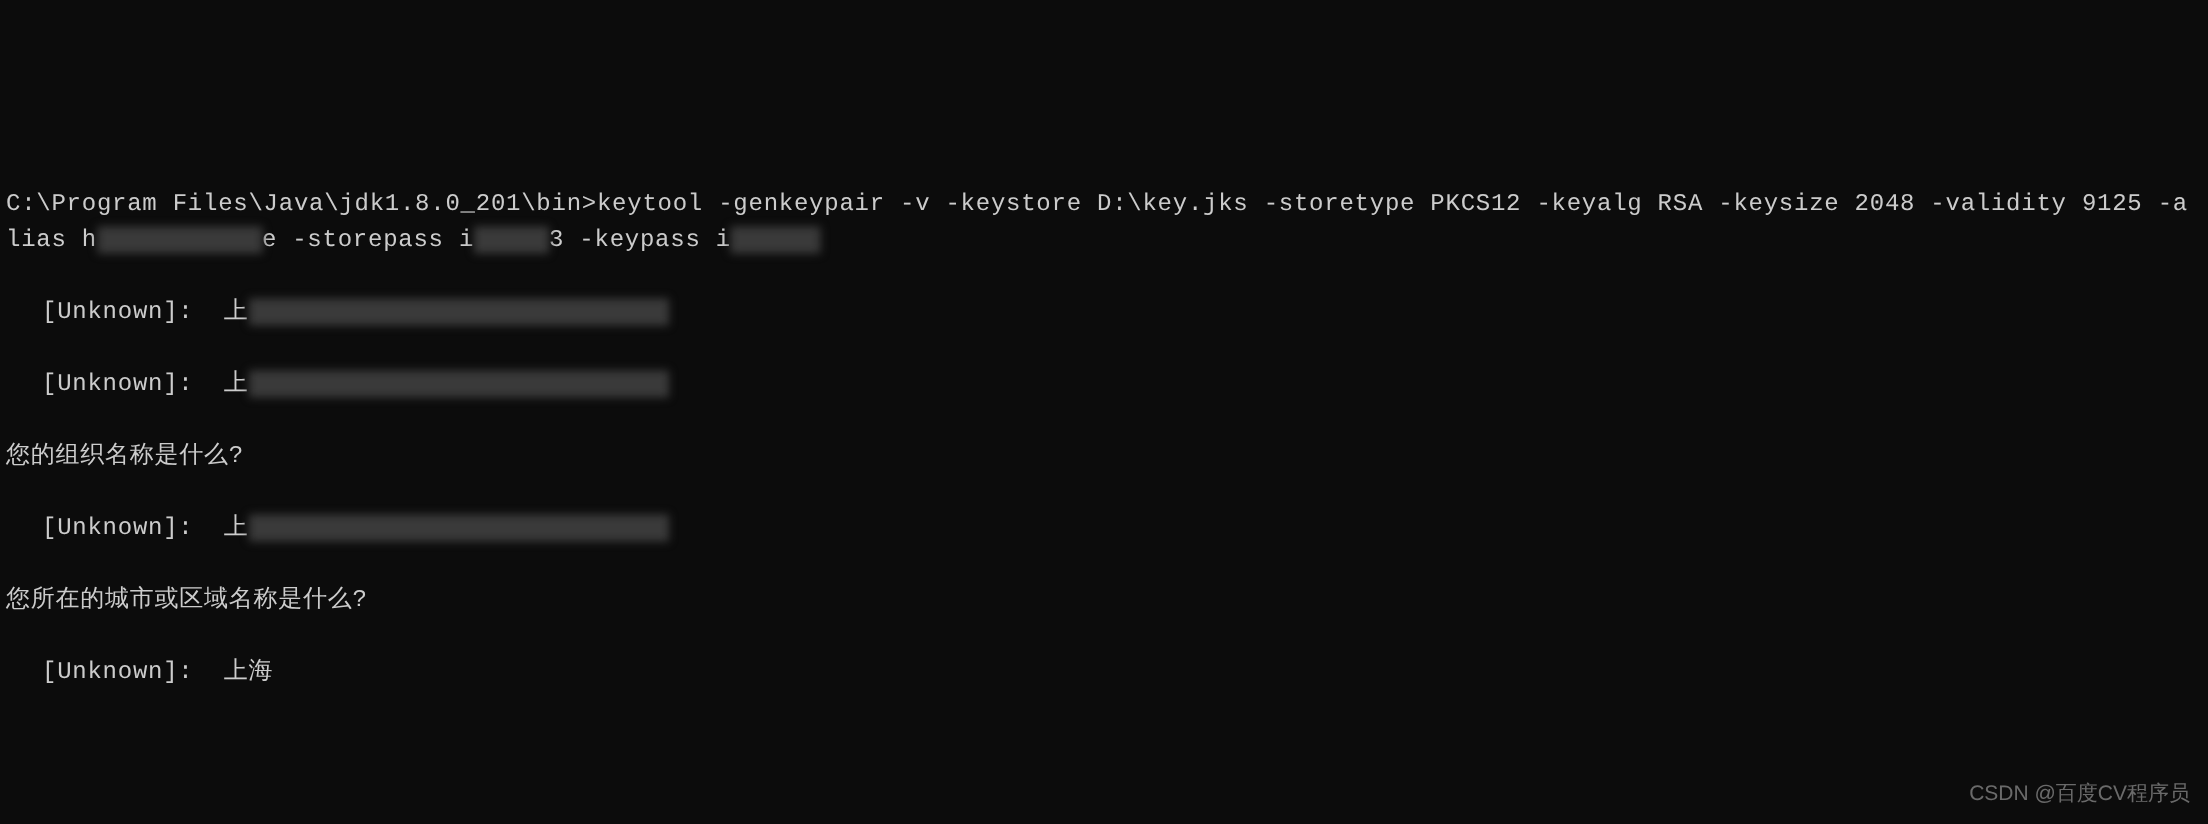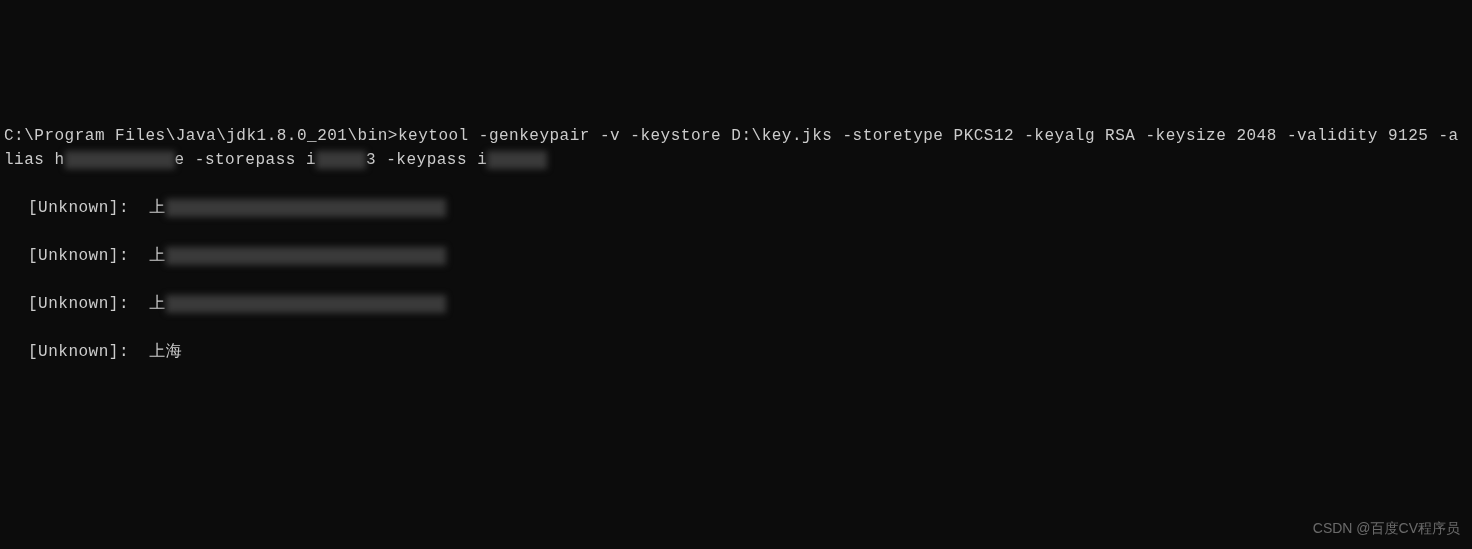--- a/index.html
+++ b/index.html
@@ -48,21 +48,23 @@
   </style>
 </head>
 <body>
 
 
 
 <div>
 <span class="line"><span>C:\Program Files\Java\jdk1.8.0_201\bin&gt;</span><span>keytool -genkeypair -v -keystore D:\key.jks -storetype PKCS12 -keyalg RSA -keysize 2048 -validity 9125 -alias h</span><span class="blur" style="width:110px"></span><span>e -storepass i</span><span class="blur" style="width:50px"></span><span>3 -keypass i</span><span class="blur" style="width:60px"></span></span>
 <span class="line indent"><span>[Unknown]:  </span><span>上</span><span class="blur" style="width:280px"></span></span>
 <span class="line indent"><span>[Unknown]:  </span><span>上</span><span class="blur" style="width:280px"></span></span>
+<span class="line">您的组织名称是什么?</span>
 <span class="line indent"><span>[Unknown]:  </span><span>上</span><span class="blur" style="width:280px"></span></span>
+<span class="line">您所在的城市或区域名称是什么?</span>
 <span class="line indent"><span>[Unknown]:  </span><span>上海</span></span>
 
 
 
 
 
 
 
 
 

